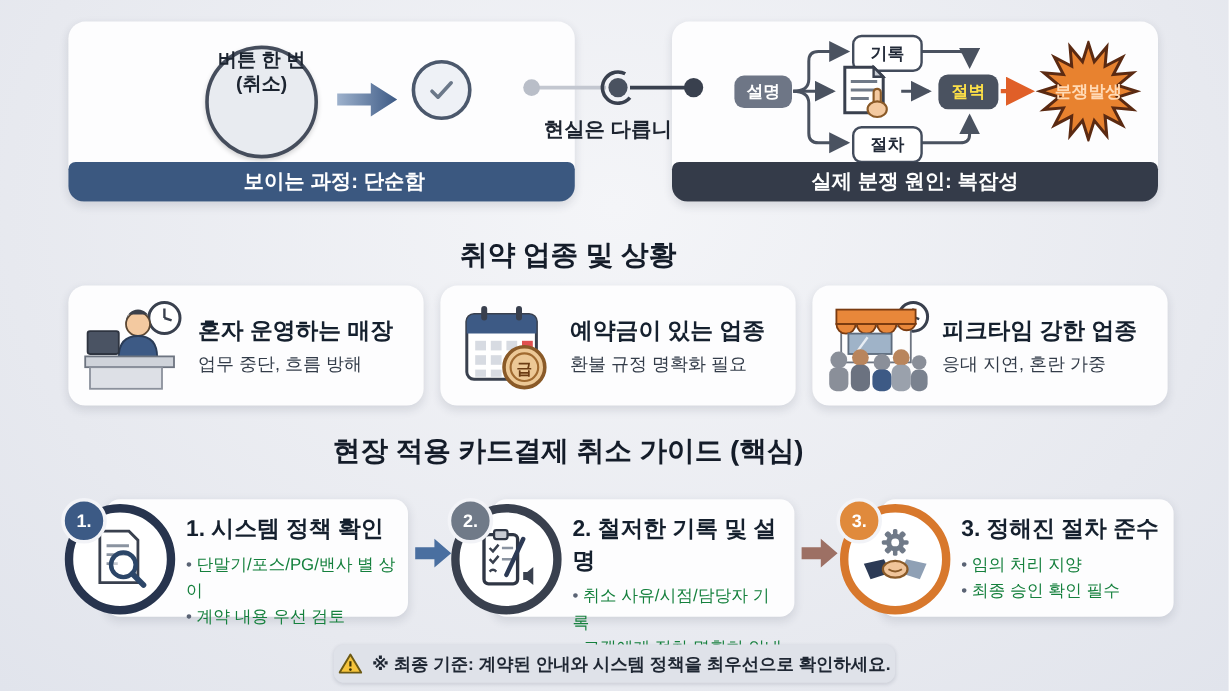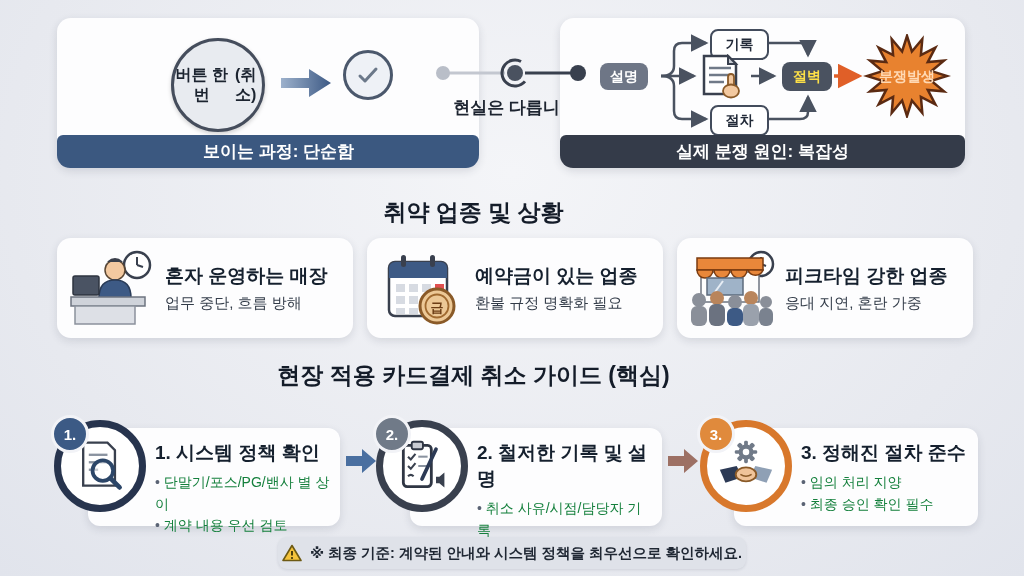--- a/index.html
+++ b/index.html
@@ -9,21 +9,21 @@
   .abs{position:absolute;}
   .panel{background:#fdfdfe;border-radius:14px;box-shadow:0 3px 8px rgba(40,50,70,.14);}
   .panel-caption{position:absolute;left:0;right:0;bottom:0;height:33px;border-radius:6px 6px 13px 13px;
                  color:#fff;font-weight:700;font-size:17px;display:flex;align-items:center;justify-content:center;}
   .cap-blue{background:#3b5880;padding-left:21px;}
   .cap-dark{background:#343b49;}
 
   
   .button-circle{position:absolute;left:114px;top:20px;width:88px;height:88px;border-radius:50%;
                  background:#e8ebf0;border:3px solid #454d5c;box-shadow:0 2px 4px rgba(0,0,0,.18);
-                 display:flex;flex-direction:row;align-items:center;
+                 display:flex;flex-direction:column;align-items:center;
                  font-weight:700;font-size:16px;color:#1c2430;line-height:1.25;text-align:center;}
   .check-circle{position:absolute;left:286px;top:32px;width:44px;height:44px;border-radius:50%;
                 background:#eef1f6;border:3px solid #4b586c;display:flex;align-items:center;justify-content:center;}
 
   
   .fnode{position:absolute;border-radius:8px;font-weight:700;font-size:14px;
          display:flex;align-items:center;justify-content:center;}
   .fnode-gray{background:#6e7686;color:#fff;}
   .fnode-dark{background:#4a5260;color:#fde047;}
   .fnode-line{background:#fff;color:#222a38;border:2.5px solid #434c5c;}
@@ -53,21 +53,21 @@
   .ring1{border:7px solid #27344e;}
   .ring2{border:7px solid #39404e;}
   .ring3{border:7px solid #d8782c;}
   .step-badge{position:absolute;left:-10px;top:-12px;width:32px;height:32px;border-radius:50%;
               color:#fff;font-weight:800;font-size:15px;display:flex;align-items:center;justify-content:center;
               border:3px solid #f2f3f7;z-index:3;}
   .badge1{background:#3c5a85;}
   .badge2{background:#707a88;}
   .badge3{background:#e08a3c;}
   .step-card{position:absolute;top:416px;height:98px;background:#fdfdfe;border-radius:12px;
-             box-shadow:0 3px 8px rgba(40,50,70,.13);box-sizing:border-box;padding:12px 8px 10px 67px;margin-top:12px;}
+             box-shadow:0 3px 8px rgba(40,50,70,.13);box-sizing:border-box;padding:12px 8px 10px 67px;}
   .step-card .t1{font-weight:800;font-size:19px;color:#15202e;margin-bottom:6px;}
   .bullet{font-size:14px;color:#15803d;line-height:1.55;font-weight:500;}
   .bullet::before{content:"•  ";color:#5a6374;}
 
   
   .footer-note{position:absolute;left:278px;top:537px;width:468px;height:32px;background:#dfe2e9;
                border-radius:9px;display:flex;align-items:center;justify-content:center;gap:8px;
                box-shadow:0 1px 3px rgba(40,50,70,.12);}
   .footer-note .txt{font-weight:700;font-size:14.5px;color:#1f2733;}
 </style>
@@ -122,21 +122,21 @@
         <path d="M101,58 Q114,58 114,48 L114,33 Q114,25 122,25 L146,25" marker-end="url(#ah)"></path>
         <path d="M101,58 L134,58" marker-end="url(#ah)"></path>
         <path d="M101,58 Q114,58 114,68 L114,93 Q114,101 122,101 L146,101" marker-end="url(#ah)"></path>
         <path d="M208,25 L240,25 Q248,25 248,32 L248,37" marker-end="url(#ah)"></path>
         <path d="M191,58 L214,58" marker-end="url(#ah)"></path>
         <path d="M208,101 L240,101 Q248,101 248,94 L248,79" marker-end="url(#ah)"></path>
       </g>
       <path d="M274,58 L299,58" fill="none" stroke="#e05f28" stroke-width="3.5" marker-end="url(#aho)"></path>
     </svg>
 
-    <div class="fnode fnode-gray" style="left:40px;top:45px;width:48px;height:27px;">설명</div>
+    <div class="fnode fnode-gray" style="left:52px;top:45px;width:48px;height:27px;">설명</div>
     <div class="fnode fnode-line" style="left:150px;top:11px;width:55px;height:27px;">기록</div>
     <div class="fnode fnode-line" style="left:150px;top:87px;width:55px;height:27px;">절차</div>
     <div class="fnode fnode-dark" style="left:222px;top:44px;width:50px;height:29px;">절벽</div>
 
     <svg class="abs" style="left:138px;top:36px;" width="48" height="46" viewBox="0 0 48 46">
       <path d="M6,2 h24 l8,8 v30 h-32 z" fill="#fff" stroke="#39404e" stroke-width="2.5"></path>
       <path d="M30,2 l8,8 h-8 z" fill="#c9cdd4" stroke="#39404e" stroke-width="2"></path>
       <line x1="11" y1="14" x2="33" y2="14" stroke="#707a88" stroke-width="2.5"></line>
       <line x1="11" y1="21" x2="33" y2="21" stroke="#707a88" stroke-width="2.5"></line>
       <line x1="11" y1="28" x2="26" y2="28" stroke="#707a88" stroke-width="2.5"></line>

